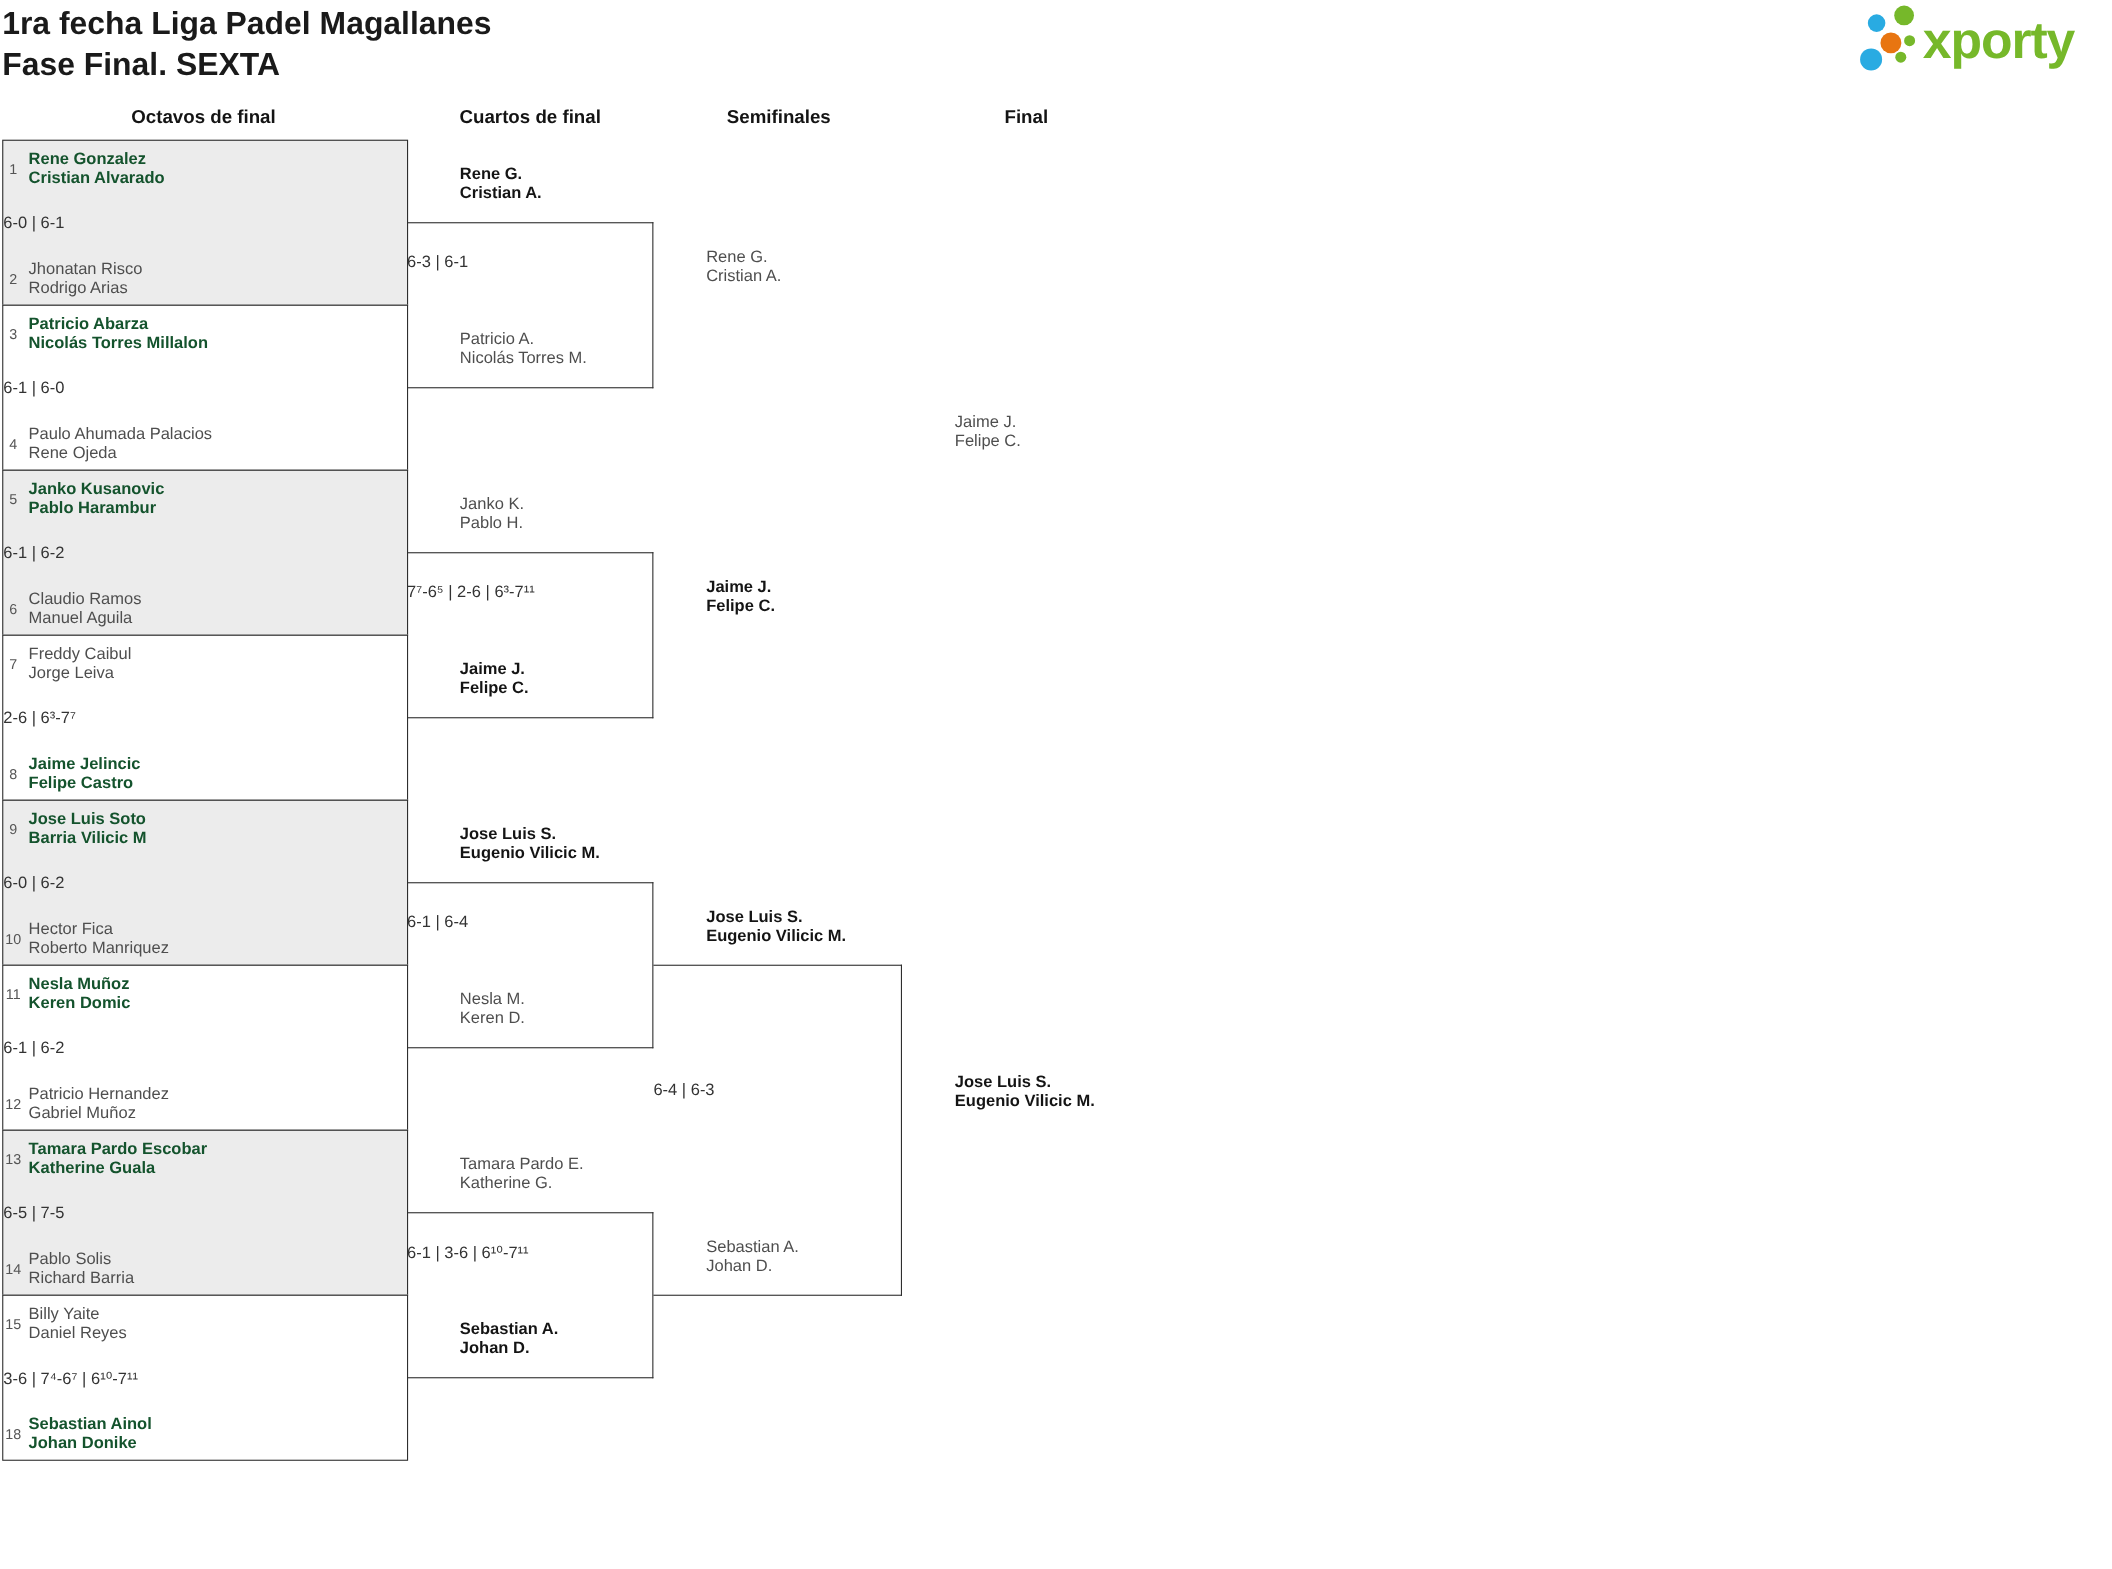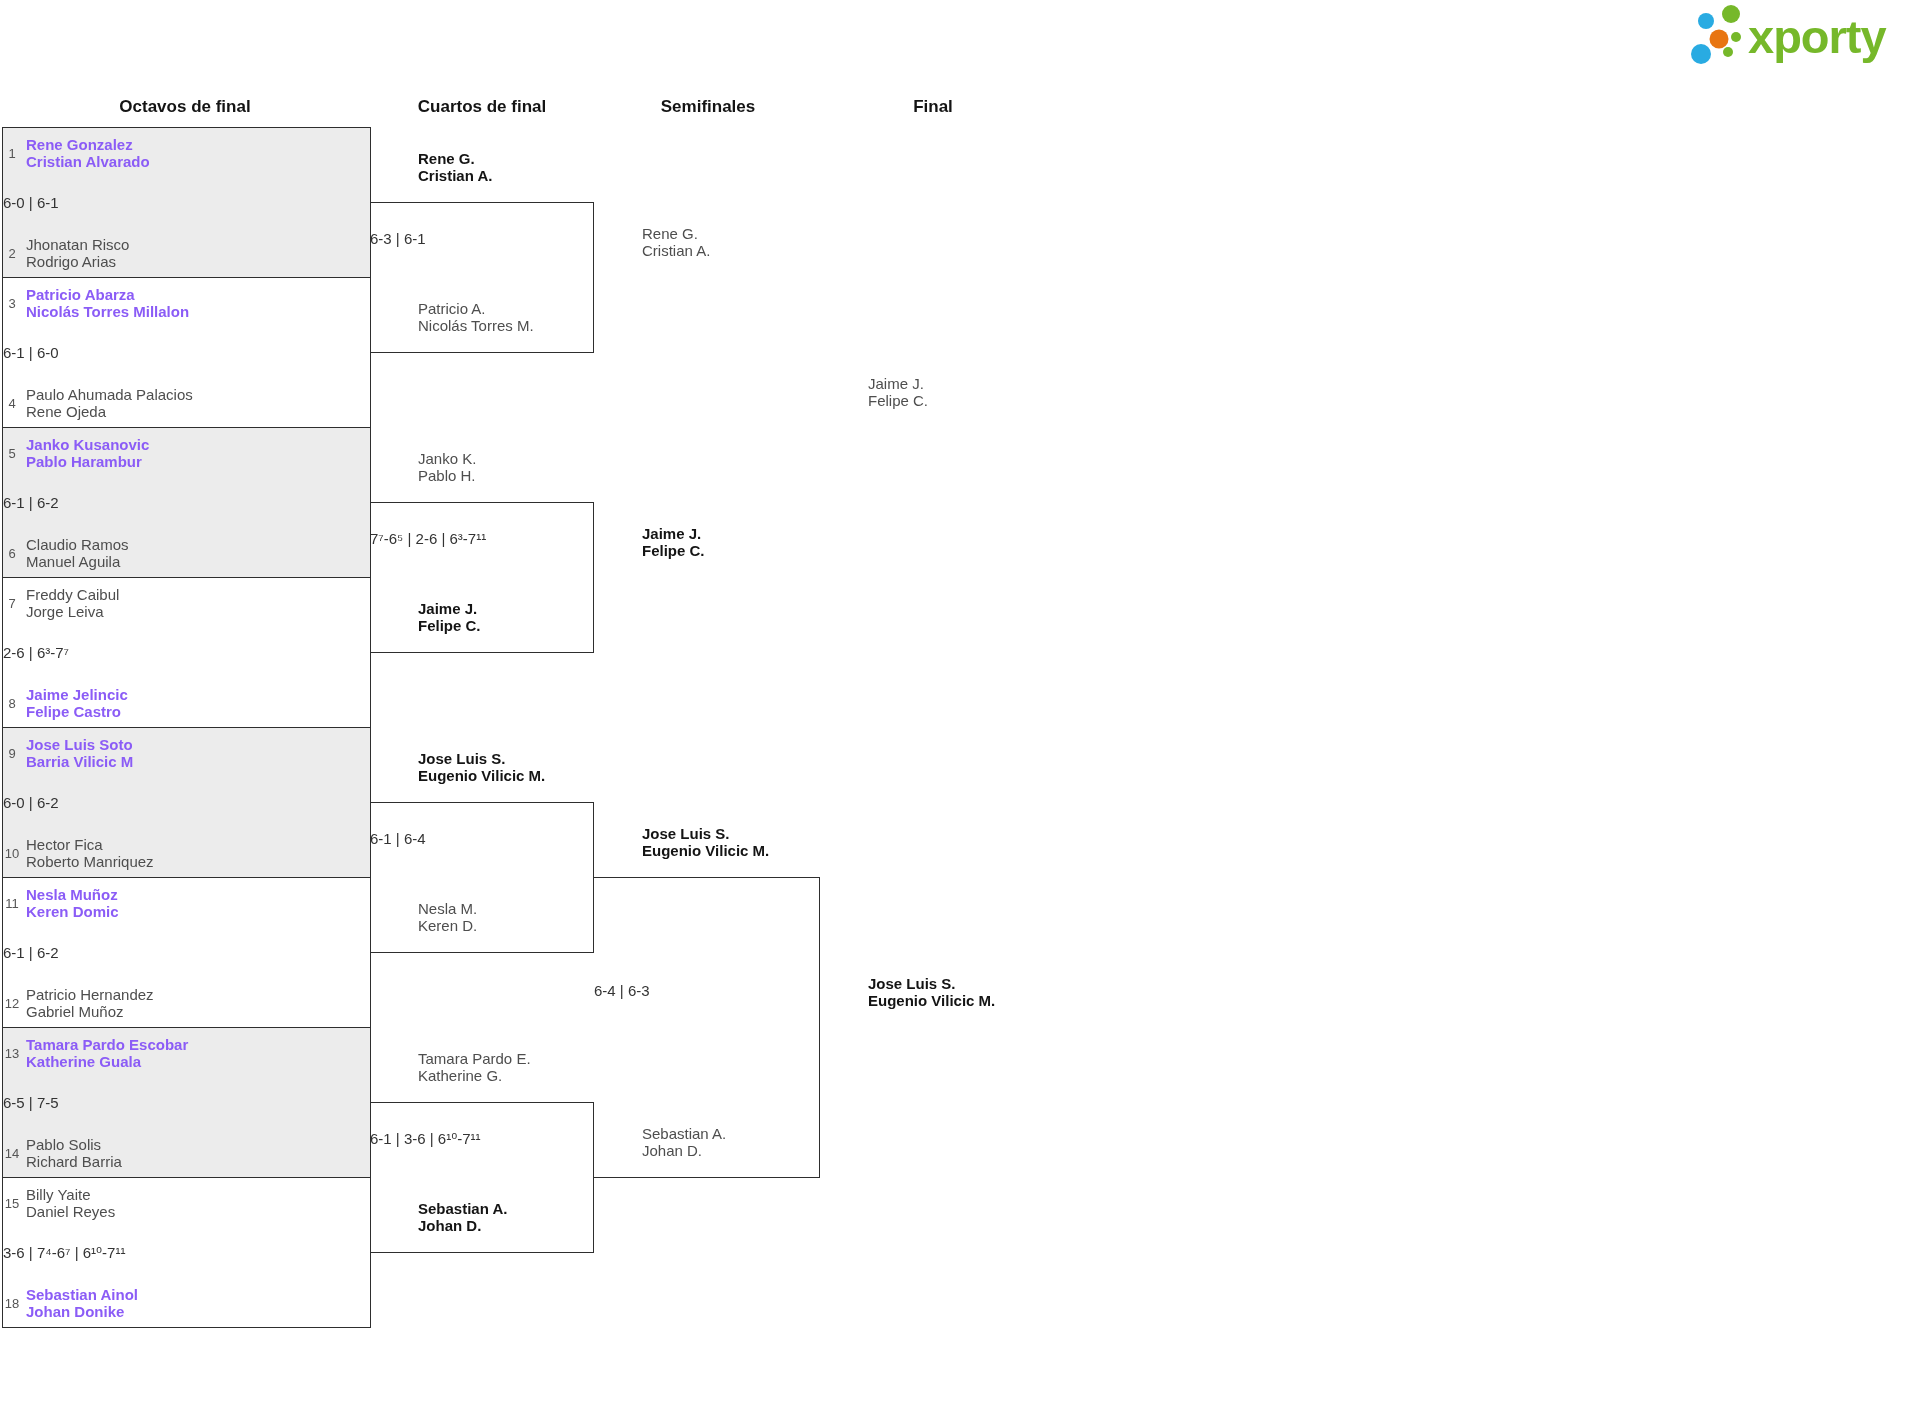--- a/index.html
+++ b/index.html
@@ -5,40 +5,44 @@
   html,body{margin:0;padding:0;background:#fff;}
   .page{position:relative;width:1920px;height:1426px;background:#ffffff;overflow:hidden;
         font-family:"Liberation Sans","DejaVu Sans",sans-serif;color:#141414;}
   .title{position:absolute;left:2px;top:4px;font-size:29px;font-weight:700;line-height:37px;color:#1a1a1a;white-space:nowrap;}
   .round-header{position:absolute;top:97px;width:220px;text-align:center;font-size:17px;font-weight:600;color:#141414;}
   
   .r16{position:absolute;left:2px;width:369px;height:151px;border:1px solid #2e2e2e;box-sizing:border-box;background:#fff;}
   .r16.alt{background:#ececec;}
   .team{position:absolute;left:23px;font-size:15px;line-height:17px;color:#4e4e4e;white-space:nowrap;}
   .team span{display:block;}
-  .team.win{font-weight:700;color:#8b5cf6;}
+  .team.win{font-weight:700;color:#14532d;}
   .t1{top:8px}.t2{top:108px}
   .seed{position:absolute;left:0;width:18px;text-align:center;font-size:13px;line-height:16px;color:#555;}
   .s1{top:18px}.s2{top:118px}
   .score{position:absolute;left:0;right:0;text-align:left;font-size:15px;color:#333;white-space:nowrap;}
   .r16 .score{top:66px;}
   
   .mbox{position:absolute;border:1px solid #2e2e2e;border-left:none;box-sizing:border-box;background:transparent;}
   .qscore{top:27px}.sscore{top:104px}.fscore{top:253px}
   
   .lbl{position:absolute;font-size:15px;line-height:17px;color:#4e4e4e;white-space:nowrap;margin-left:41px;}
   .lbl span{display:block;}
   .lbl.win{font-weight:700;color:#141414;}
   .logo{position:absolute;left:1686px;top:0;}
 </style>
 </head>
 <body>
 
 <div class="page">
 
+  <div class="title">
+    <div>1ra fecha Liga Padel Magallanes</div>
+    <div>Fase Final. SEXTA</div>
+  </div>
 
   <svg class="logo" width="232" height="66" viewBox="0 0 232 66">
     <circle cx="20" cy="21" r="8" fill="#29abe2"></circle>
     <circle cx="45" cy="14" r="9" fill="#76b82a"></circle>
     <circle cx="33" cy="39" r="9.5" fill="#e87511"></circle>
     <circle cx="50" cy="37" r="5" fill="#76b82a"></circle>
     <circle cx="15" cy="54" r="10" fill="#29abe2"></circle>
     <circle cx="42" cy="52" r="5" fill="#76b82a"></circle>
     <text x="62" y="53" font-size="47" font-weight="700" letter-spacing="-1" font-family="&quot;Liberation Sans&quot;,&quot;DejaVu Sans&quot;,sans-serif" fill="#76b82a">xporty</text>
   </svg>

